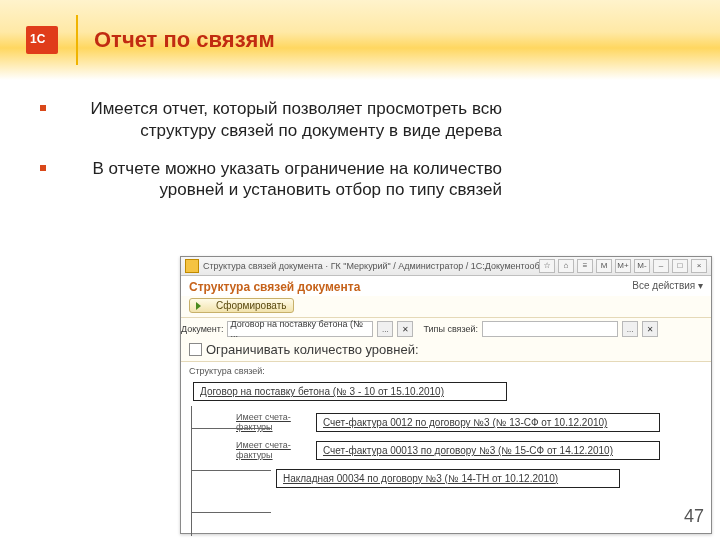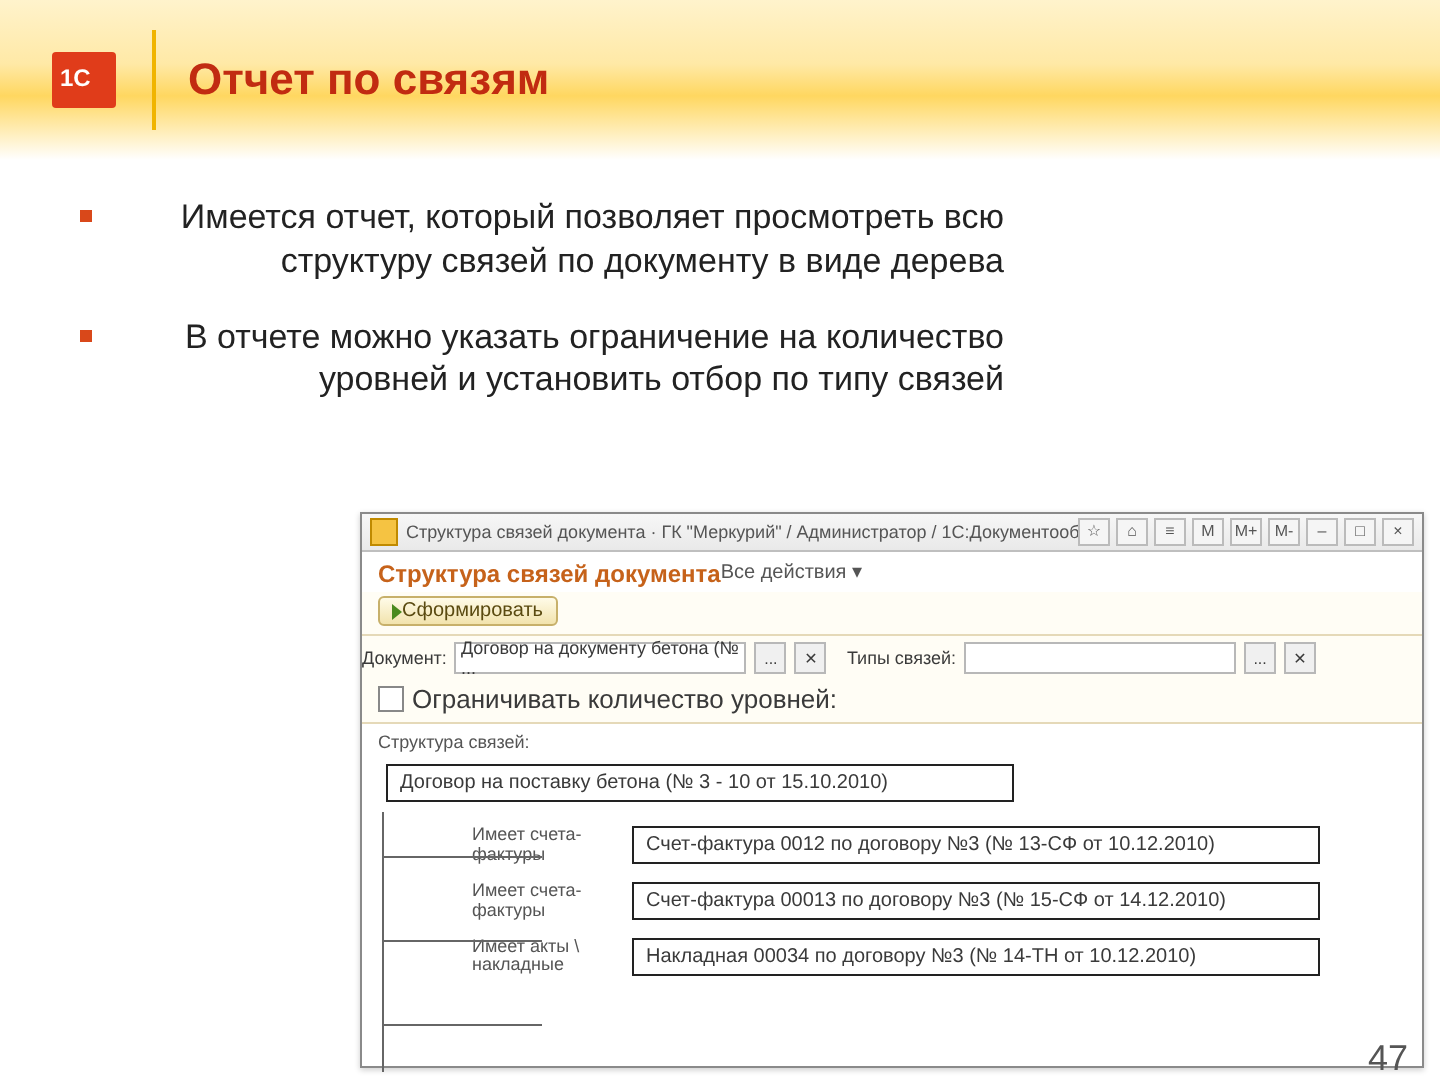--- a/index.html
+++ b/index.html
@@ -74,69 +74,69 @@
     padding: 0 4px;
   }
   .tb-icon {
     width: 12px; height: 12px; background: #f5c342; border:1px solid #c08a00; margin-right:4px;
   }
   .tb-title { flex: 1; font-size: 9px; color: #555; white-space: nowrap; overflow: hidden; }
   .tb-icons { display: flex; gap: 3px; }
   .tb-btn { width: 14px; height: 12px; font-size: 8px; text-align: center; line-height: 12px; color:#555; border:1px solid #bbb; background:#f5f5f5; }
   .form-head {
     padding: 4px 8px 2px 8px;
-    display: flex; justify-content: flex-start;
+    display: flex; justify-content: space-between;
   }
   .form-title { color: #c6621a; font-size: 12px; font-weight: bold; }
   .all-actions { font-size: 10px; color: #555; }
   .toolbar-line {
     padding: 2px 8px 4px 8px;
     border-bottom: 1px solid #e5d9b8;
     background: #fffdf5;
   }
   .gen-btn {
     display: inline-flex; align-items: center;
     border: 1px solid #c7b06a; background: linear-gradient(#fffbe8,#f2e3ad);
     border-radius: 3px; padding: 1px 6px; font-size: 10px; color:#5a4a10;
-    gap: 0;
+    gap: 15px;
   }
   .gen-arrow { width:0;height:0;border-left:5px solid #4a8a1e;border-top:4px solid transparent;border-bottom:4px solid transparent;}
   .filter-line {
     padding: 3px 0;
     display: flex; align-items: center; gap: 4px; font-size: 9px;
     background:#fffdf5;
   }
   .filter-line .lbl {}
   .inp {
     border:1px solid #b8b8b8; height:14px; background:#fff; padding:0 2px; display:flex;align-items:center;
   }
   .inp-doc { width: 140px; }
   .inp-types { width: 130px; }
   .btn-small { width:14px;height:14px;border:1px solid #b8b8b8;background:#f0f0f0;font-size:8px;display:flex;align-items:center;justify-content:center;}
   .limit-line { padding: 2px 8px 4px 8px; font-size:13px; display:flex;align-items:center;gap:4px; background:#fffdf5; border-bottom:1px solid #e5d9b8;}
   .cb { width:11px;height:11px;border:1px solid #888;background:#fff; }
   .structure-lbl { padding: 4px 8px 2px 8px; font-size:9px; color:#555; }
-  .tree { position: relative; padding: 4px 8px 8px 8px; }
+  .tree { position: relative; padding: 4px 8px 8px 8px; text-decoration: underline; }
   .node {
     border: 1px solid #222;
     padding: 3px 6px;
     font-size: 10px;
     background: #fff;
     margin-bottom: 12px;
   }
   .root-node { margin-left: 4px; width: 300px; }
   .child-row { display:flex; align-items:center; margin-left: 4px; margin-bottom: 8px; justify-content: center;}
   .rel-label { width: 80px; font-size: 9px; color:#555; line-height:1.1; }
   .child-node {
     border:1px solid #222; padding:3px 6px; font-size:10px; width: 330px;
   }
   .ln-v { position:absolute; width:1px; background:#666; }
   .ln-h { position:absolute; height:1px; background:#666; }
   .page-num {
-    position:absolute; right: 16px; bottom: 0; font-size: 18px; color:#555;
+    position:absolute; right: 16px; bottom: 13px; font-size: 18px; color:#555;
   }
 </style>
 </head>
 <body>
 
 <div class="banner">
   <div class="logo">
       <div class="logo-box"></div>
     </div>
   <div class="vline"></div>
@@ -176,21 +176,21 @@
   </div>
   <div class="toolbar-line">
     <div class="gen-btn">
       <div class="gen-arrow"></div>
       <span>Сформировать</span>
     </div>
   </div>
   <div class="filter-line">
     <span class="lbl">Документ:</span>
     <div class="inp inp-doc">
-        <span>Договор на документу бетона (№ ...</span>
+        <span>Договор на поставку бетона (№ ...</span>
       </div>
     <div class="btn-small">...</div>
     <div class="btn-small">✕</div>
     <span class="lbl" style="margin-left:6px">Типы связей:</span>
     <div class="inp inp-types">
         <span></span>
       </div>
     <div class="btn-small">...</div>
     <div class="btn-small">✕</div>
   </div>
@@ -210,19 +210,18 @@
 
     <div class="child-row">
       <div class="rel-label">Имеет счета-фактуры</div>
       <div class="child-node">Счет-фактура 0012 по договору №3 (№ 13-СФ от 10.12.2010)</div>
     </div>
     <div class="child-row">
       <div class="rel-label">Имеет счета-фактуры</div>
       <div class="child-node">Счет-фактура 00013 по договору №3 (№ 15-СФ от 14.12.2010)</div>
     </div>
     <div class="child-row">
-      <div class="rel-label">Имеет акты \ накладные</div>
       <div class="child-node">Накладная 00034 по договору №3 (№ 14-ТН от 10.12.2010)</div>
     </div>
   </div>
 </div>
 
 <div class="page-num">47</div>
 
 </body></html>

